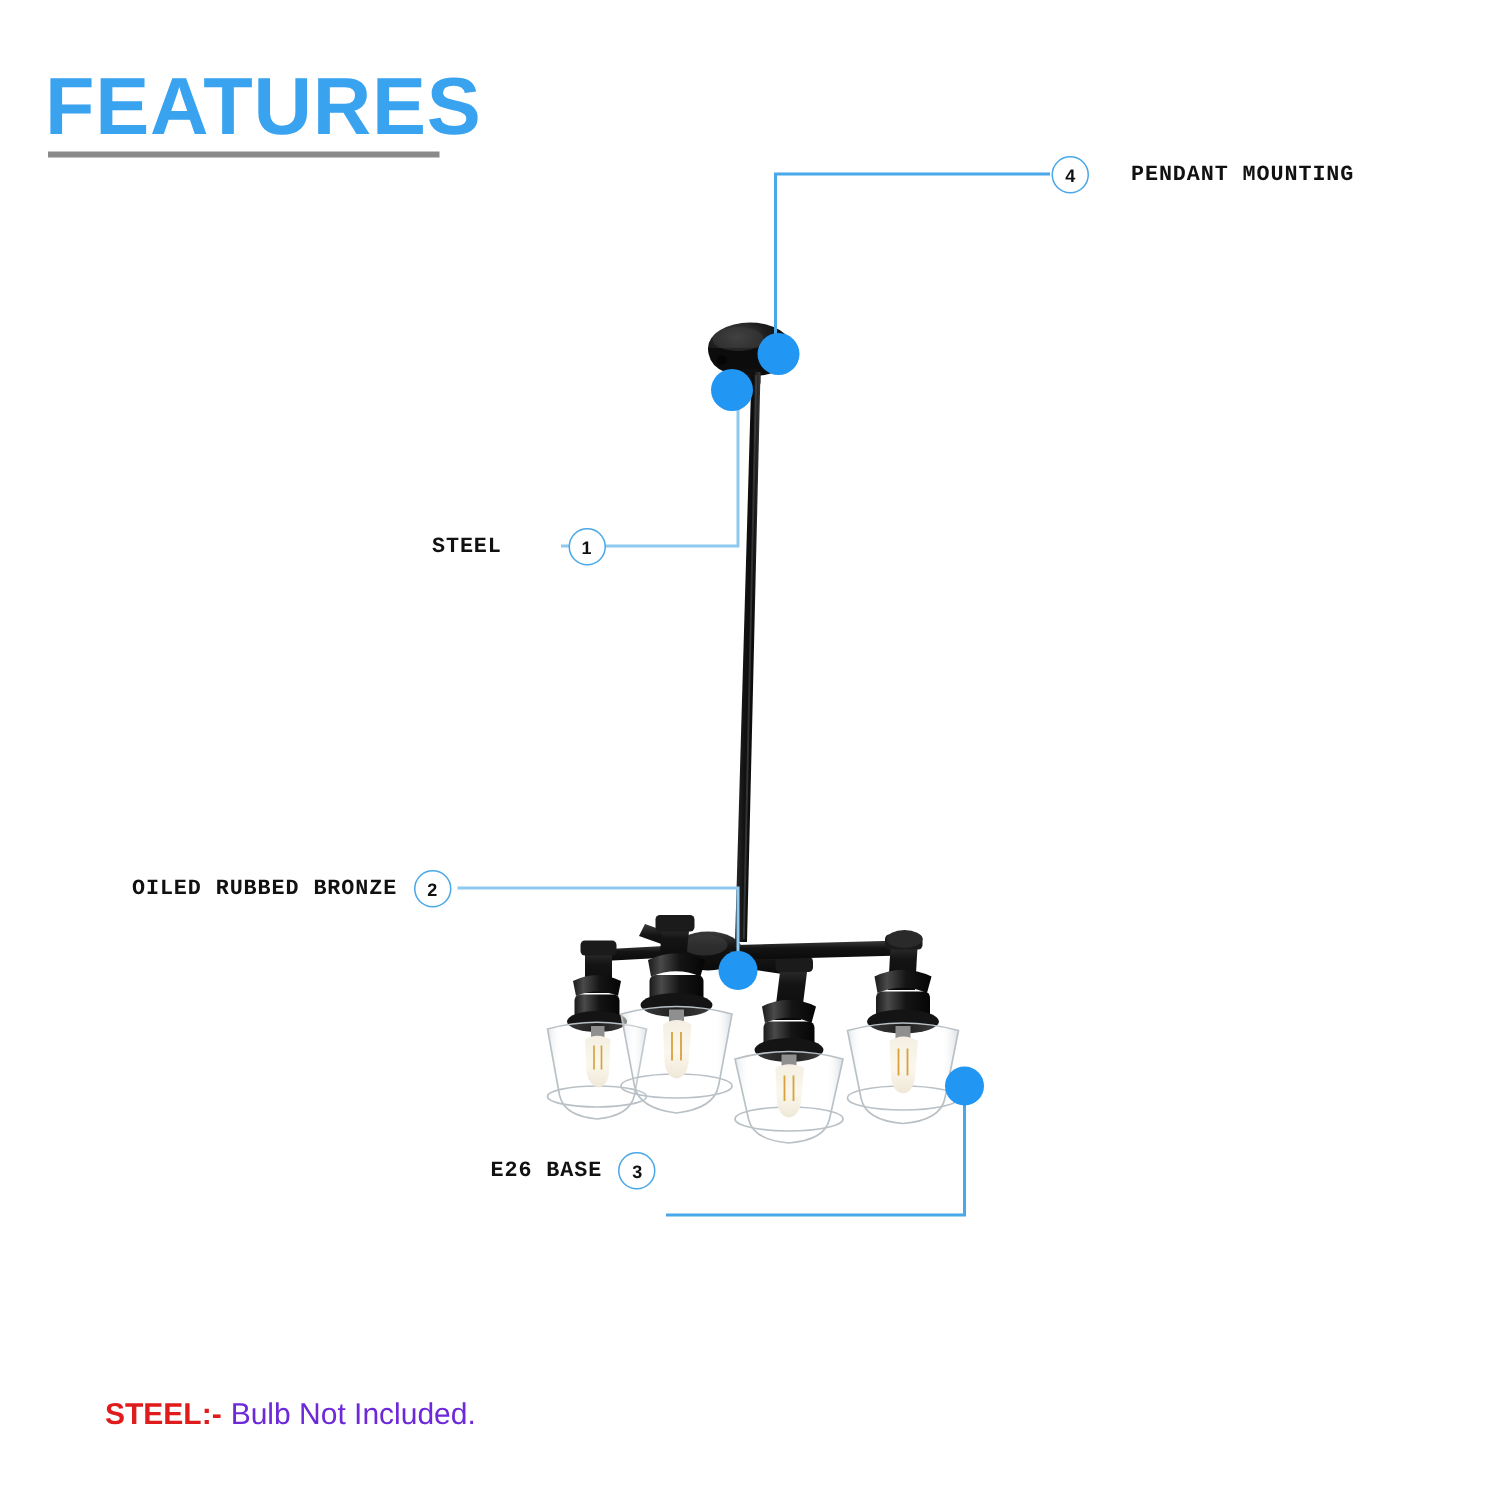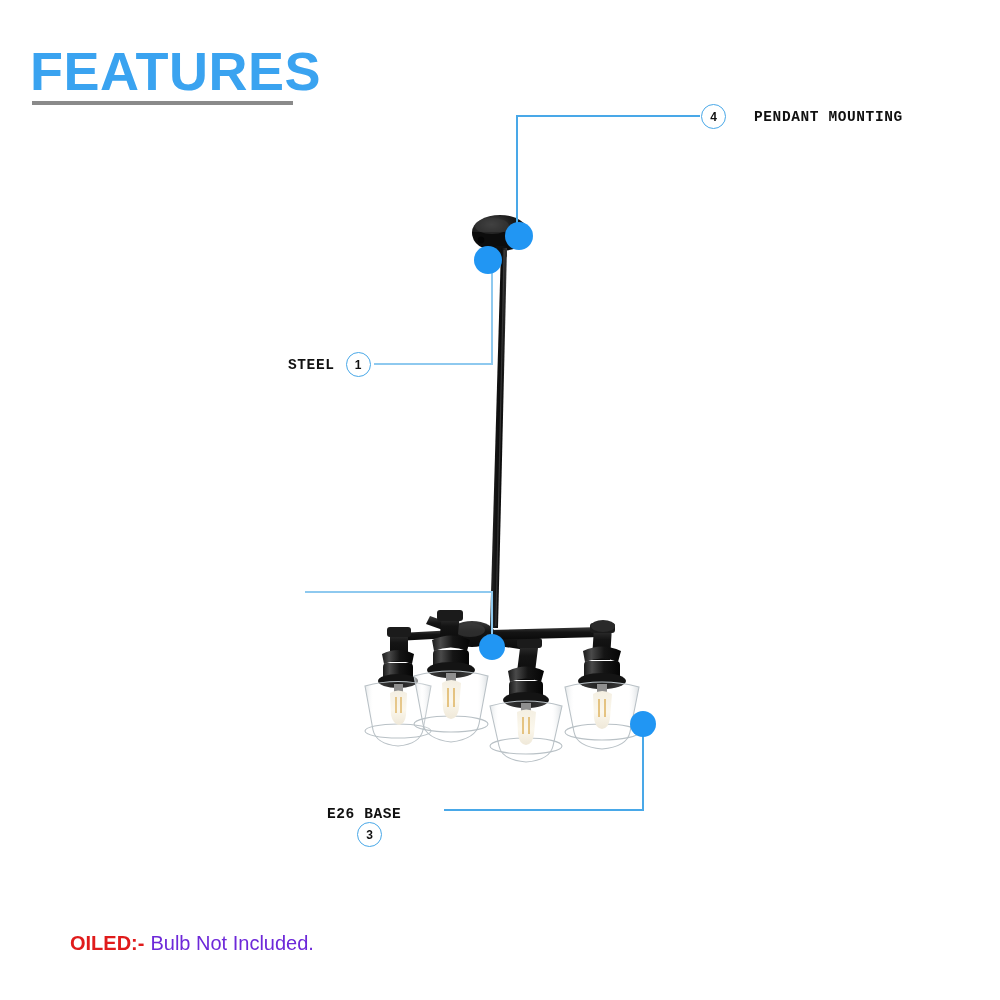--- a/index.html
+++ b/index.html
@@ -74,23 +74,23 @@
     align-items: center;
     justify-content: center;
     font-family: "Liberation Sans", sans-serif;
     box-sizing: border-box;
   }
   .callout.left-text .callout-num { margin-left: 11px; }
   .callout.right-text .callout-text { margin-left: 28px; }
 
   
   #callout-4 { left: 701px; top: 104px; }
-  #callout-1 { left: 288px; top: 352px; }
+  #callout-1 { left: 288px; top: 352px; gap: 33px; }
   #callout-2 { left: 88px;  top: 580px; }
-  #callout-3 { left: 327px; top: 806px; flex-direction: column; }
+  #callout-3 { left: 327px; top: 768px; }
 
   
   #leaders {
     position: absolute;
     left: 0;
     top: 0;
     width: 1000px;
     height: 1000px;
     pointer-events: none;
   }
@@ -275,28 +275,32 @@
     <circle cx="488" cy="260" r="14" fill="#2196f3"></circle>
     <circle cx="492" cy="647" r="13" fill="#2196f3"></circle>
     <circle cx="643" cy="724" r="13" fill="#2196f3"></circle>
   </svg>
 
   <div class="callout left-text" id="callout-1">
     <span class="callout-text">STEEL</span>
     <span class="callout-num">1</span>
   </div>
 
+  <div class="callout left-text" id="callout-2">
+    <span class="callout-text">OILED RUBBED BRONZE</span>
+    <span class="callout-num">2</span>
+  </div>
 
   <div class="callout left-text" id="callout-3">
     <span class="callout-text">E26 BASE</span>
     <span class="callout-num">3</span>
   </div>
 
   <div class="callout right-text" id="callout-4">
     <span class="callout-num">4</span>
     <span class="callout-text">PENDANT MOUNTING</span>
   </div>
 
   <div id="note">
-    <span id="note-label">OILED:-</span><span id="note-text">Bulb Not Included.</span>
+    <span id="note-label">STEEL:-</span><span id="note-text">Bulb Not Included.</span>
   </div>
 
 </div>
 
 </body></html>

